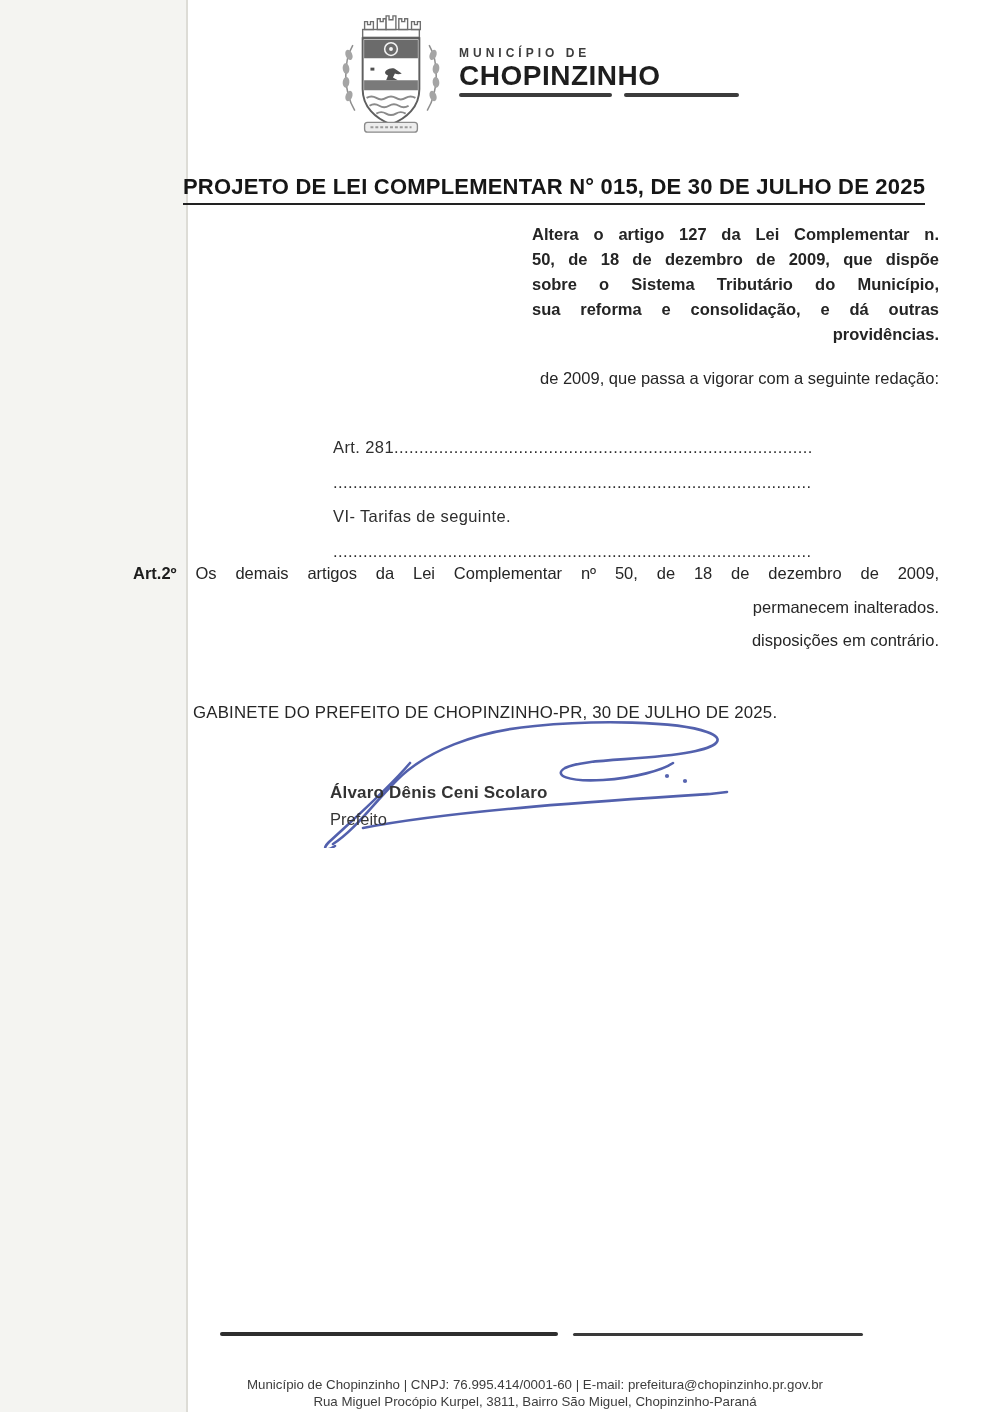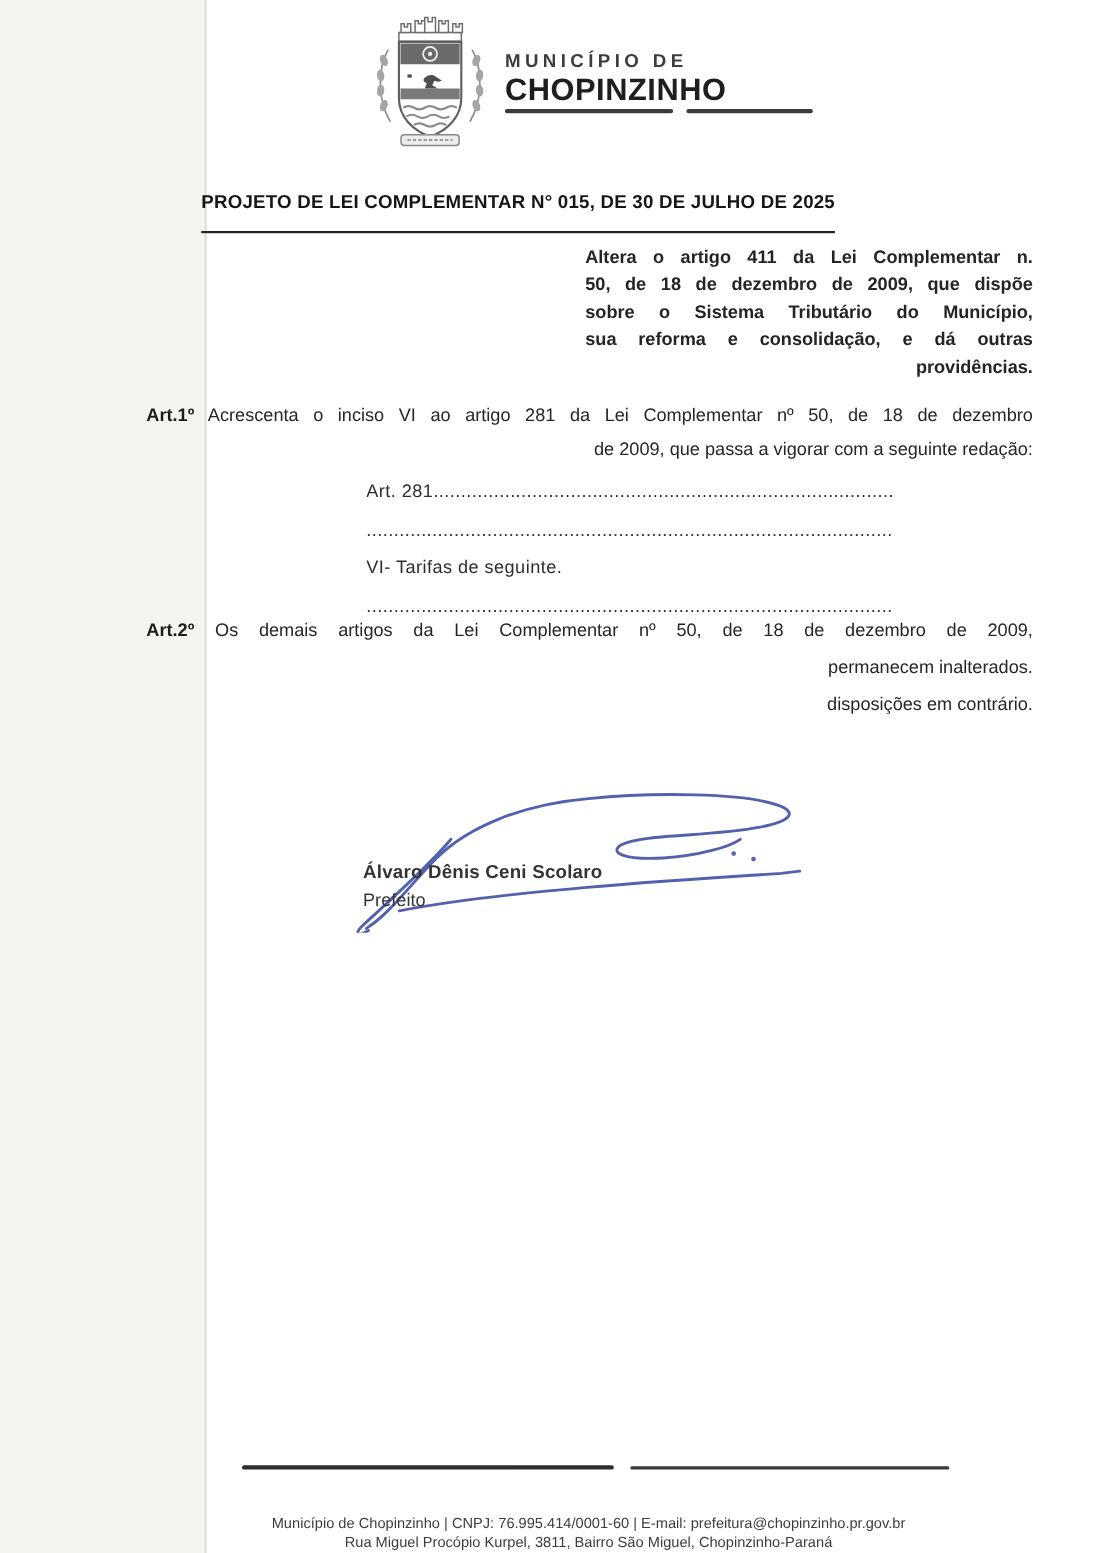--- a/index.html
+++ b/index.html
@@ -26,36 +26,36 @@
   .page-inner {
     position: absolute; left: 188px; top: 0; right: 0; bottom: 0;
     background: #ffffff;
   }
 
   
   .header { position: absolute; top: 8px; left: 337px; display: flex; align-items: flex-start; }
   .coat { width: 108px; height: 132px; }
   .org-text { margin-left: 14px; margin-top: 38px; }
   .org-small {
-    font-size: 17px; font-weight: 600; letter-spacing: 4px; color: #3d3d3d;
+    font-size: 12px; font-weight: 600; letter-spacing: 4px; color: #3d3d3d;
   }
   .org-name {
     font-size: 28px; font-weight: 800; letter-spacing: 0.5px; color: #1e1e1e;
     line-height: 1.05; margin-top: 1px;
   }
   .org-underline { display: flex; margin-top: 3px; }
   .org-underline .seg1 { width: 153px; height: 4px; background: #3c3c3c; border-radius: 2px; }
   .org-underline .gap  { width: 12px; }
   .org-underline .seg2 { width: 115px; height: 4px; background: #3c3c3c; border-radius: 2px; }
 
   
   .doc-title {
     position: absolute; top: 174px; left: 183px;
-    font-size: 17px; font-weight: bold; color: #161616;
-    border-bottom: 2px solid #222; padding-bottom: 16px;
+    font-size: 22px; font-weight: bold; color: #161616;
+    border-bottom: 2px solid #222; padding-bottom: 3px;
     letter-spacing: 0.2px; white-space: nowrap;
   }
 
   
   .ementa {
     position: absolute; top: 222px; left: 532px; width: 407px;
     font-size: 16.5px; font-weight: bold; color: #242424; line-height: 25px;
   }
   .jline { text-align: justify; text-align-last: justify; }
   .lline { text-align: right; }
@@ -162,32 +162,28 @@
         <div class="seg1"></div>
           <div class="gap"></div>
           <div class="seg2"></div>
       </div>
     </div>
   </div>
 
   <div class="doc-title">PROJETO DE LEI COMPLEMENTAR N° 015, DE 30 DE JULHO DE 2025</div>
 
   <div class="ementa">
-    <div class="jline">Altera o artigo 411 da Lei Complementar n.</div>
+    <div class="jline">Altera o artigo 127 da Lei Complementar n.</div>
     <div class="jline">50, de 18 de dezembro de 2009, que dispõe</div>
     <div class="jline">sobre o Sistema Tributário do Município,</div>
     <div class="jline">sua reforma e consolidação, e dá outras</div>
     <div class="lline">providências.</div>
   </div>
 
   <div class="article art-1">
-    <div class="jline">
-      <span class="art-label">Art.1º</span>
-      <span>Acrescenta o inciso VI ao artigo 281 da Lei Complementar nº 50, de 18 de dezembro</span>
-    </div>
     <div class="lline">de 2009, que passa a vigorar com a seguinte redação:</div>
   </div>
 
   <div class="quote-block">
     <div class="quote-line">Art. 281......................................................................................................</div>
     <div class="quote-line">..................................................................................................................................</div>
     <div class="quote-line">VI- Tarifas de seguinte.</div>
     <div class="quote-line">..................................................................................................................................</div>
   </div>
 
@@ -196,20 +192,21 @@
       <span class="art-label">Art.2º</span>
       <span>Os demais artigos da Lei Complementar nº 50, de 18 de dezembro de 2009,</span>
     </div>
     <div class="lline">permanecem inalterados.</div>
   </div>
 
   <div class="article art-3">
     <div class="lline">disposições em contrário.</div>
   </div>
 
+  <div class="closing">GABINETE DO PREFEITO DE CHOPINZINHO-PR, 30 DE JULHO DE 2025.</div>
 
   <svg class="signature-svg" viewBox="0 0 425 130">
     <g stroke="#3b4ba2" stroke-width="2.6" fill="none" stroke-linecap="round" opacity="0.88">
       <path d="M 18 126 C 40 112 58 86 82 62 C 110 34 160 13 220 8 C 280 2 362 3 392 14 C 412 21 402 29 376 34 C 328 43 270 40 250 50 C 238 57 252 64 288 62 C 320 60 348 52 358 45"></path>
       <path d="M 48 110 C 140 92 300 82 395 76 L 412 74"></path>
       <path d="M 95 45 C 72 72 40 100 14 124 C 7 131 10 134 20 128"></path>
     </g>
     <g fill="#3b4ba2" opacity="0.85">
       <circle cx="352" cy="58" r="2.1"></circle>
       <circle cx="370" cy="63" r="2.1"></circle>

